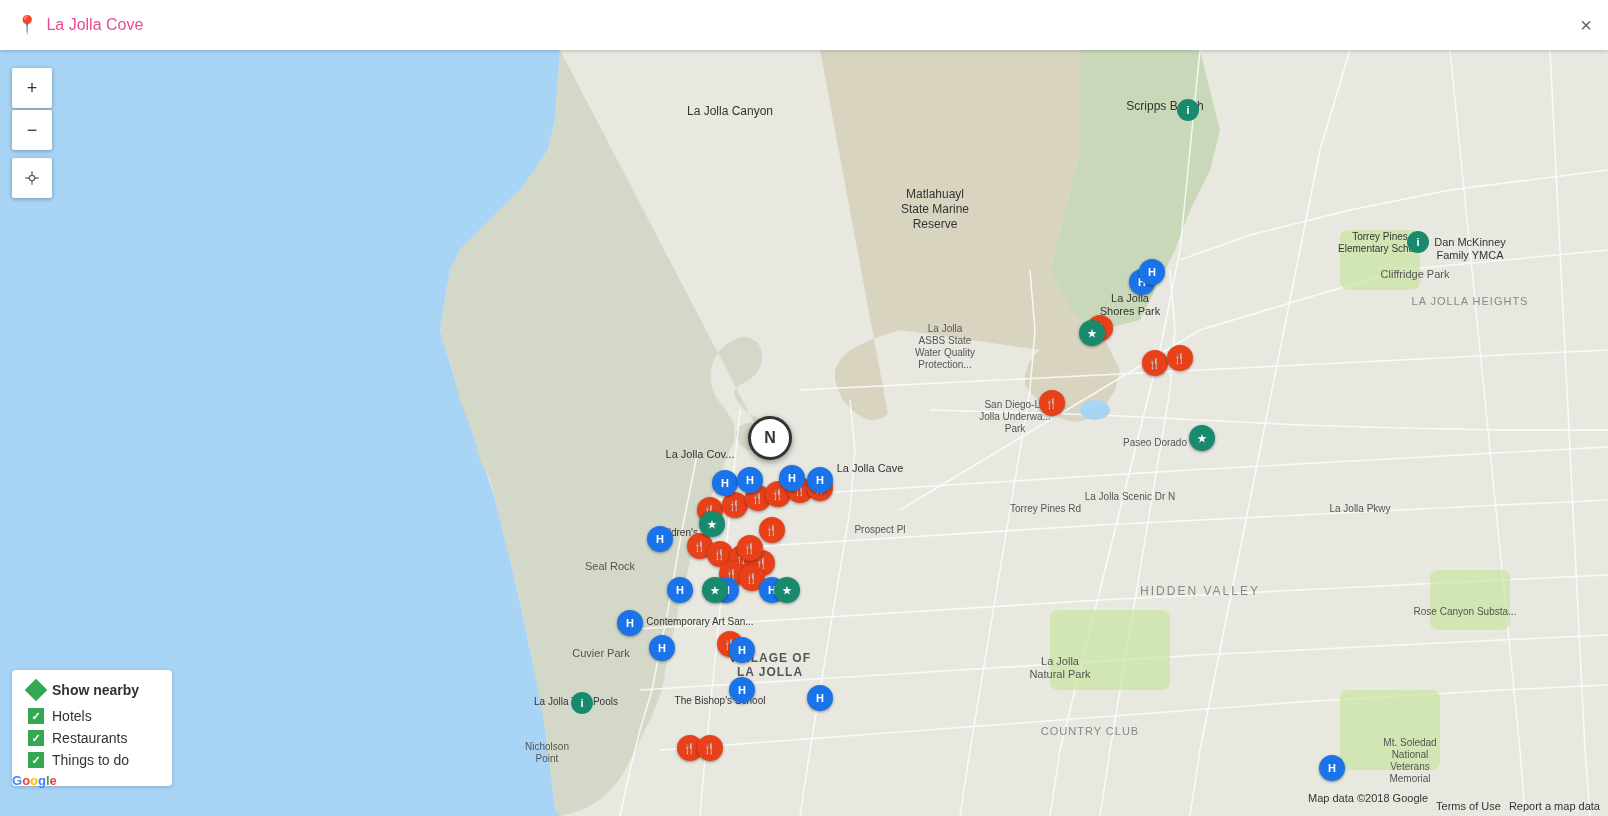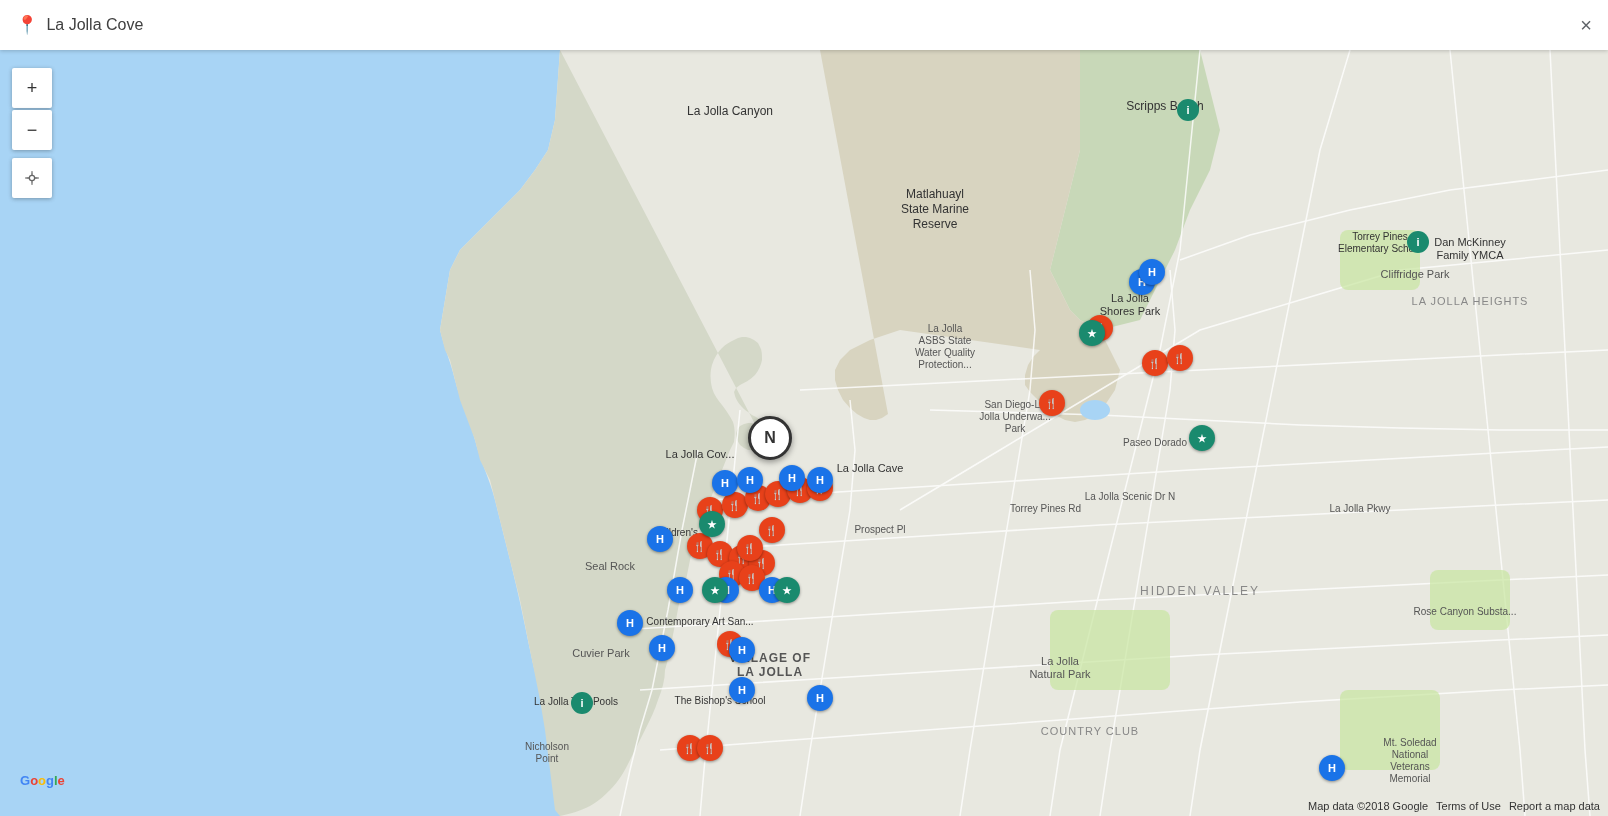--- a/index.html
+++ b/index.html
@@ -27,21 +27,21 @@
 
     .location-icon {
       color: #333;
       font-size: 18px;
       margin-right: 8px;
     }
 
     .location-title {
       font-size: 16px;
       font-weight: 500;
-      color: #404040;
+      color: #ec4899;
     }
 
     .close-btn {
       position: absolute;
       right: 16px;
       top: 50%;
       transform: translateY(-50%);
       color: #5f6368;
       font-size: 20px;
       cursor: pointer;
@@ -141,21 +141,20 @@
     }
 
     
     .google-logo {
       position: absolute;
       bottom: 8px;
       left: 12px;
       z-index: 100;
       font-size: 13px;
       font-weight: bold;
-      margin-left: 8px;
     }
 
     .google-logo span:nth-child(1) { color: #4285f4; }
     .google-logo span:nth-child(2) { color: #ea4335; }
     .google-logo span:nth-child(3) { color: #fbbc05; }
     .google-logo span:nth-child(4) { color: #4285f4; }
     .google-logo span:nth-child(5) { color: #34a853; }
     .google-logo span:nth-child(6) { color: #ea4335; }
 
     
@@ -166,20 +165,21 @@
       font-size: 11px;
       color: #333;
       z-index: 100;
       display: flex;
       gap: 8px;
     }
 
     .map-footer a {
       color: #333;
       text-decoration: none;
+      margin-top: 8px;
     }
 
     
     .marker {
       position: absolute;
       transform: translate(-50%, -50%);
       z-index: 20;
     }
 
     .marker-hotel {
@@ -565,20 +565,38 @@
     <button class="map-btn">−</button>
     <button class="map-btn location-btn">
       <svg width="16" height="16" viewBox="0 0 24 24" fill="none" stroke="#666" stroke-width="2">
         <path d="M12 2L12 4M12 20L12 22M2 12L4 12M20 12L22 12"></path>
         <circle cx="12" cy="12" r="4"></circle>
         <path d="M12 8L12 4M12 20L12 16M8 12L4 12M20 12L16 12"></path>
       </svg>
     </button>
   </div>
 
+  <div class="legend-panel">
+    <div class="legend-title">
+      <span class="diamond-icon"></span>
+      <span>Show nearby</span>
+    </div>
+    <div class="legend-item">
+      <div class="legend-checkbox"></div>
+      <span>Hotels</span>
+    </div>
+    <div class="legend-item">
+      <div class="legend-checkbox"></div>
+      <span>Restaurants</span>
+    </div>
+    <div class="legend-item">
+      <div class="legend-checkbox"></div>
+      <span>Things to do</span>
+    </div>
+  </div>
 
   <div class="google-logo" style="bottom:28px;">
     <span>G</span><span>o</span><span>o</span><span>g</span><span>l</span><span>e</span>
   </div>
 
   <div class="map-footer">
     <span>Map data ©2018 Google</span>
     <a href="#">Terms of Use</a>
     <a href="#">Report a map data</a>
   </div>

